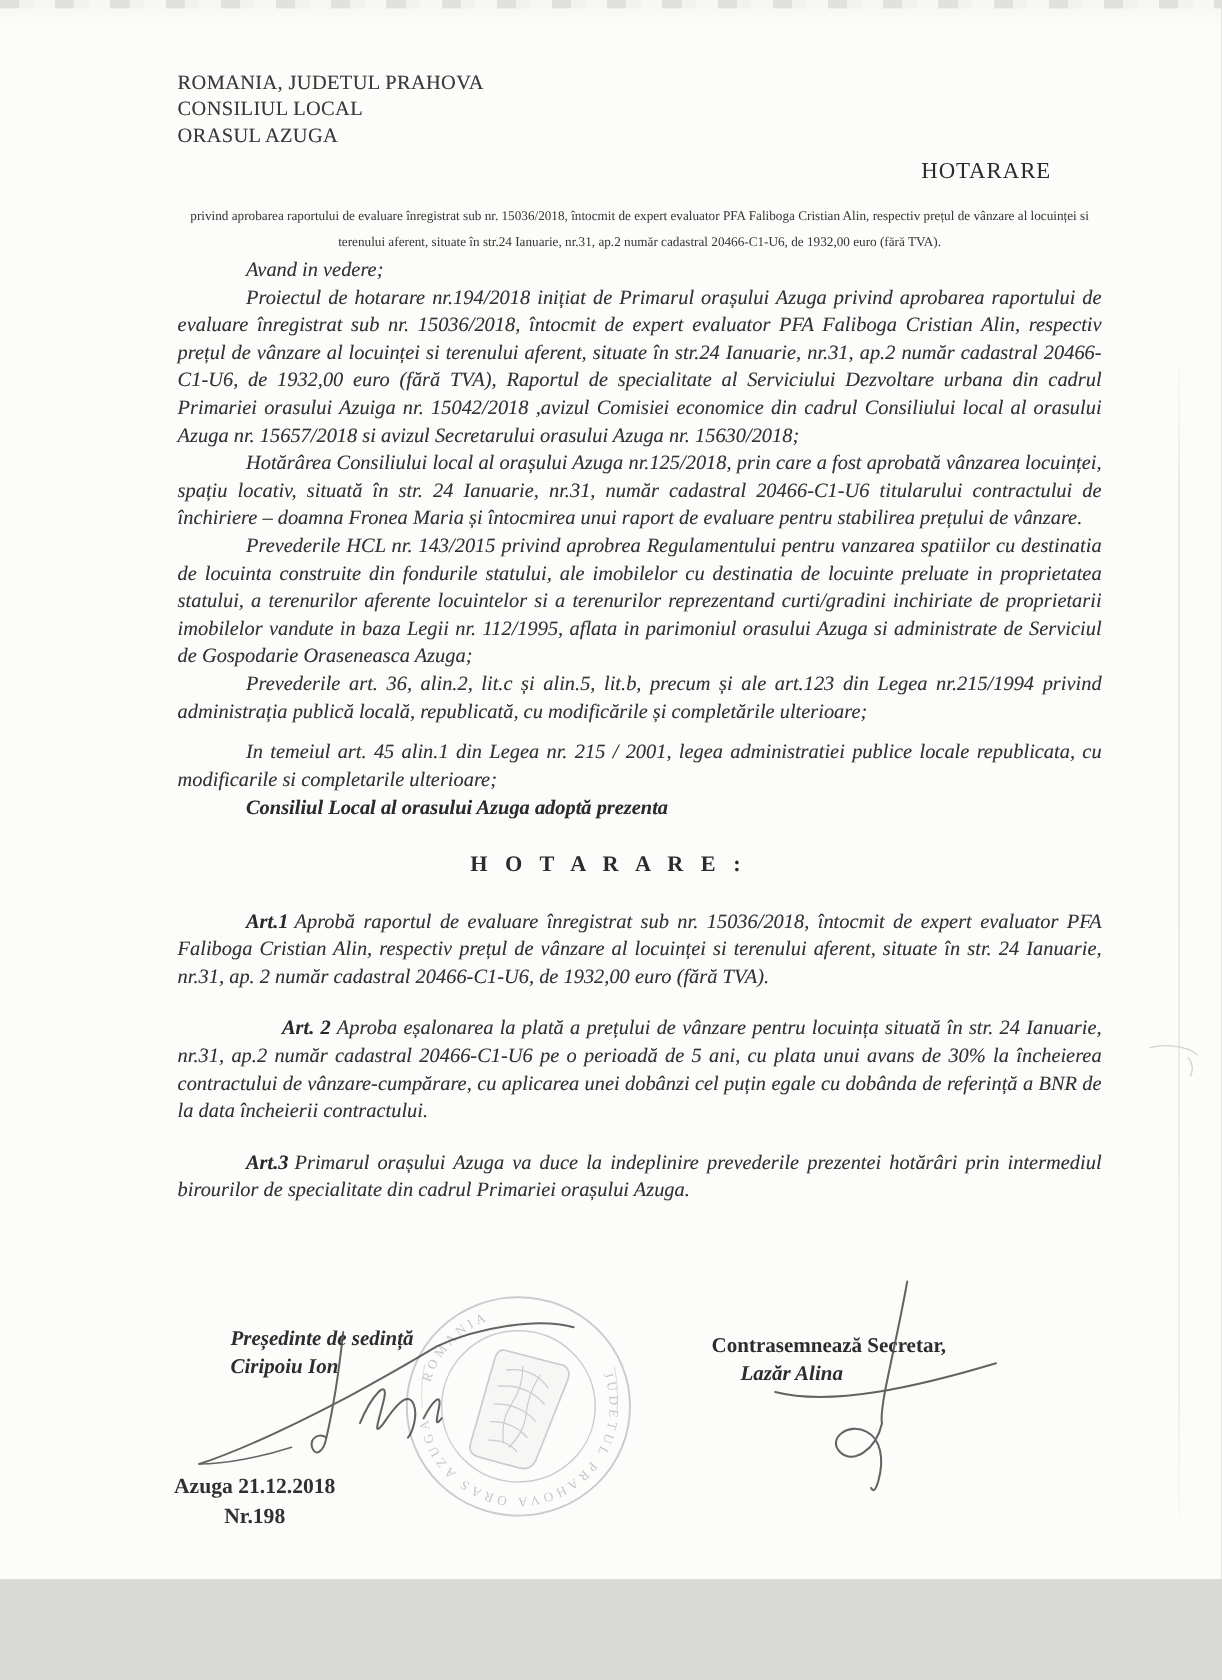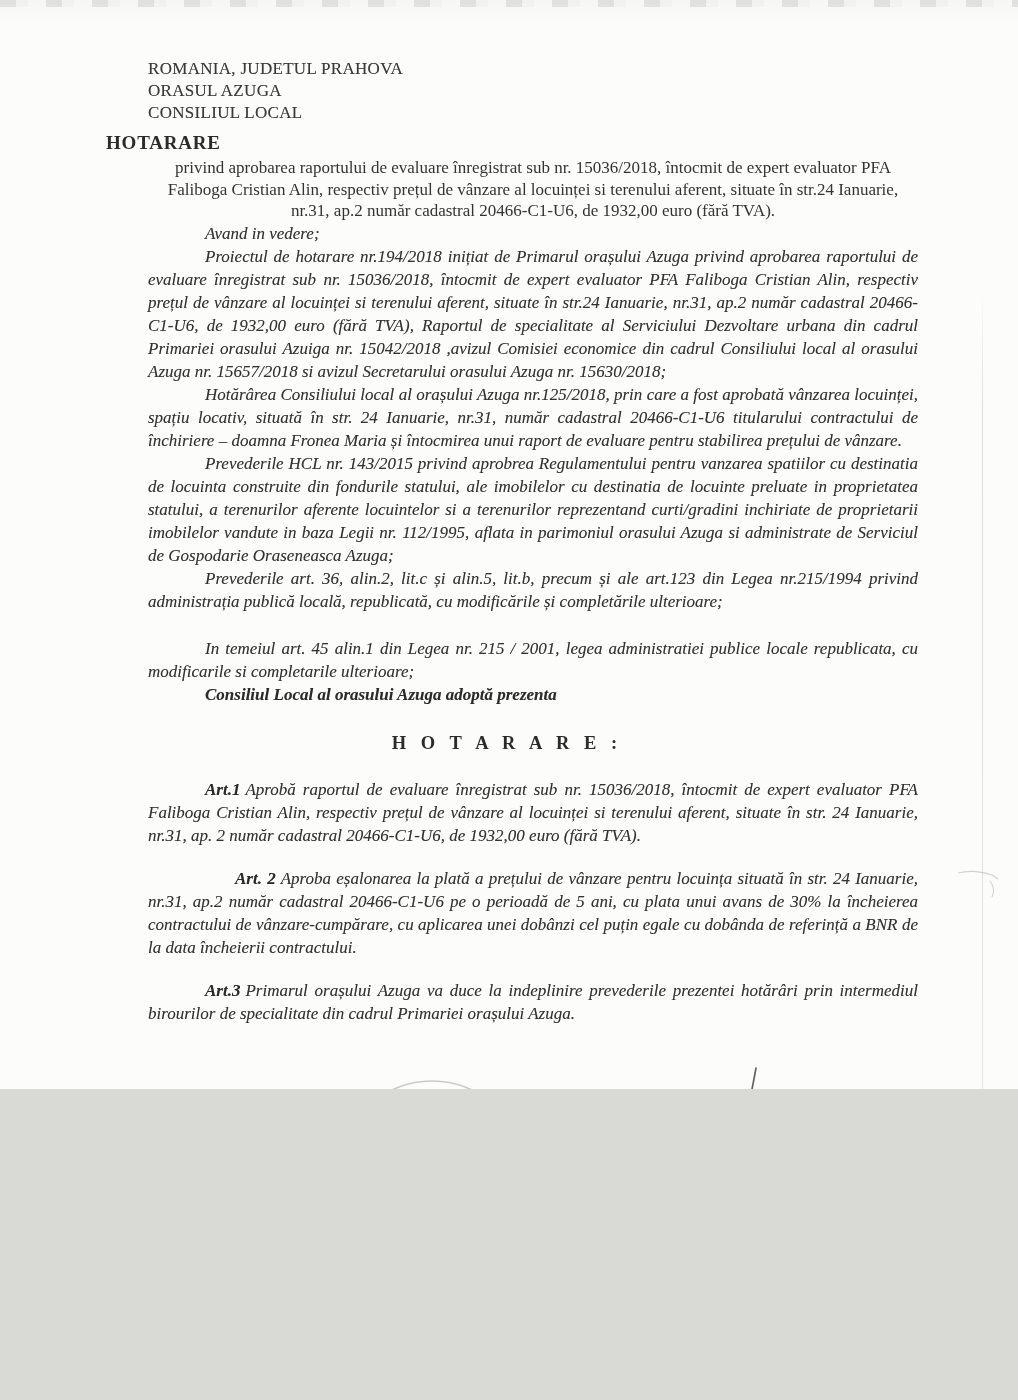--- a/index.html
+++ b/index.html
@@ -1,18 +1,18 @@
 <!DOCTYPE html>
 <html><head>
 <meta charset="utf-8">
 <style>
   html,body { margin:0; padding:0; background:#d9d9d6; }
   .page {
     position:relative;
-    width:1018px; height:1089px;
+    width:1018px; height:1316px;
     margin:0 auto;
     background:linear-gradient(180deg,#f6f6f3 0px,#fcfcfa 26px,#fcfcfa 1330px,#fafaf7 1400px);
     font-family:"Liberation Serif","DejaVu Serif",serif;
     color:#2f2f2f;
     overflow:hidden;
   }
   .scan-top {
     position:absolute; top:0; left:0; right:0; height:7px;
     background:repeating-linear-gradient(90deg,
       rgba(140,140,140,.38) 0 16px, rgba(190,190,190,.15) 16px 28px, transparent 28px 46px);
@@ -21,34 +21,34 @@
   .crease {
     position:absolute; left:982px; top:290px; width:1px; height:1000px;
     background:linear-gradient(180deg,transparent,rgba(168,168,168,.38) 12%,rgba(168,168,168,.3) 86%,transparent);
   }
   .content { position:absolute; left:148px; top:58px; width:770px; }
   .letterhead div {
     font-size:17px; line-height:22px; letter-spacing:.3px; color:#3a3a3a;
     text-shadow:0 0 .5px rgba(58,58,58,.45);
   }
   .doc-title {
-    text-align:left; font-weight:bold; font-size:19px; letter-spacing:.8px;
+    text-align:right; font-weight:normal; font-size:19px; letter-spacing:.8px;
     color:#2b2b2b; margin-top:8px; transform:translateX(-42px);
   }
   .doc-subtitle {
-    text-align:center; font-size:17px; line-height:21.5px; margin-top:3px; color:#333;
+    text-align:center; font-size:11px; line-height:21.5px; margin-top:16px; color:#333;
   }
   .having { margin:36px 0 0; text-indent:57px; font-size:17px; line-height:23px; }
   .para {
     margin:0; text-indent:57px; text-align:justify;
     font-size:17px; line-height:23px; color:#323232;
     text-shadow:0 0 .4px rgba(50,50,50,.35);
     font-style:italic;
   }
-  .legal { margin-top:24px; }
+  .legal { margin-top:11px; }
   .adopta { font-weight:bold; text-align:left; color:#2b2b2b; }
   .heading2 {
     text-align:center; font-weight:bold; font-size:18.5px; letter-spacing:5px;
     color:#2b2b2b; margin:27px 0 24px; transform:translateX(-26px);
   }
   .art { margin-top:20px; }
   .art-indent2 { text-indent:87px; }
   .art-label { font-weight:bold; margin-right:5px; color:#2a2a2a; }
   .sig-president {
     position:absolute; left:192px; top:1104px; width:190px; 
@@ -72,22 +72,22 @@
 </head>
 <body>
 
 <div class="page">
   <div class="scan-top"></div>
   <div class="crease"></div>
 
   <div class="content">
     <div class="letterhead">
       <div>ROMANIA, JUDETUL PRAHOVA</div>
+      <div>CONSILIUL LOCAL</div>
       <div>ORASUL  AZUGA</div>
-      <div>CONSILIUL LOCAL</div>
     </div>
 
     <div class="doc-title">HOTARARE</div>
     <div class="doc-subtitle">privind aprobarea raportului de evaluare înregistrat sub nr. 15036/2018, întocmit de expert evaluator PFA Faliboga Cristian Alin, respectiv  prețul de vânzare al locuinței  si terenului  aferent,  situate  în str.24 Ianuarie, nr.31, ap.2 număr cadastral  20466-C1-U6,  de 1932,00 euro (fără TVA).</div>
 
     <p class="para having">Avand in vedere;</p>
 
     <p class="para">Proiectul de hotarare nr.194/2018 inițiat de Primarul orașului Azuga privind aprobarea raportului de evaluare înregistrat sub nr. 15036/2018, întocmit de expert evaluator PFA Faliboga Cristian Alin, respectiv  prețul de vânzare al locuinței  si terenului  aferent,  situate  în str.24 Ianuarie, nr.31, ap.2 număr cadastral  20466-C1-U6,  de 1932,00 euro (fără TVA), Raportul de specialitate al Serviciului Dezvoltare urbana din cadrul Primariei orasului Azuiga nr.  15042/2018 ,avizul Comisiei economice din cadrul Consiliului local al orasului Azuga nr. 15657/2018 si avizul Secretarului orasului Azuga nr. 15630/2018;</p>
     <p class="para">Hotărârea Consiliului local al orașului Azuga nr.125/2018, prin care  a fost aprobată vânzarea locuinței, spațiu locativ, situată în str. 24 Ianuarie, nr.31, număr cadastral  20466-C1-U6 titularului contractului de închiriere – doamna Fronea Maria  și  întocmirea unui raport de evaluare  pentru stabilirea prețului de  vânzare.</p>
     <p class="para">Prevederile HCL nr. 143/2015 privind aprobrea Regulamentului pentru vanzarea spatiilor cu destinatia de locuinta construite din fondurile statului, ale imobilelor cu destinatia de locuinte preluate in proprietatea statului, a terenurilor aferente locuintelor si a terenurilor reprezentand curti/gradini inchiriate de proprietarii imobilelor vandute in baza Legii nr. 112/1995, aflata in parimoniul orasului Azuga si administrate de Serviciul de Gospodarie Oraseneasca Azuga;</p>

